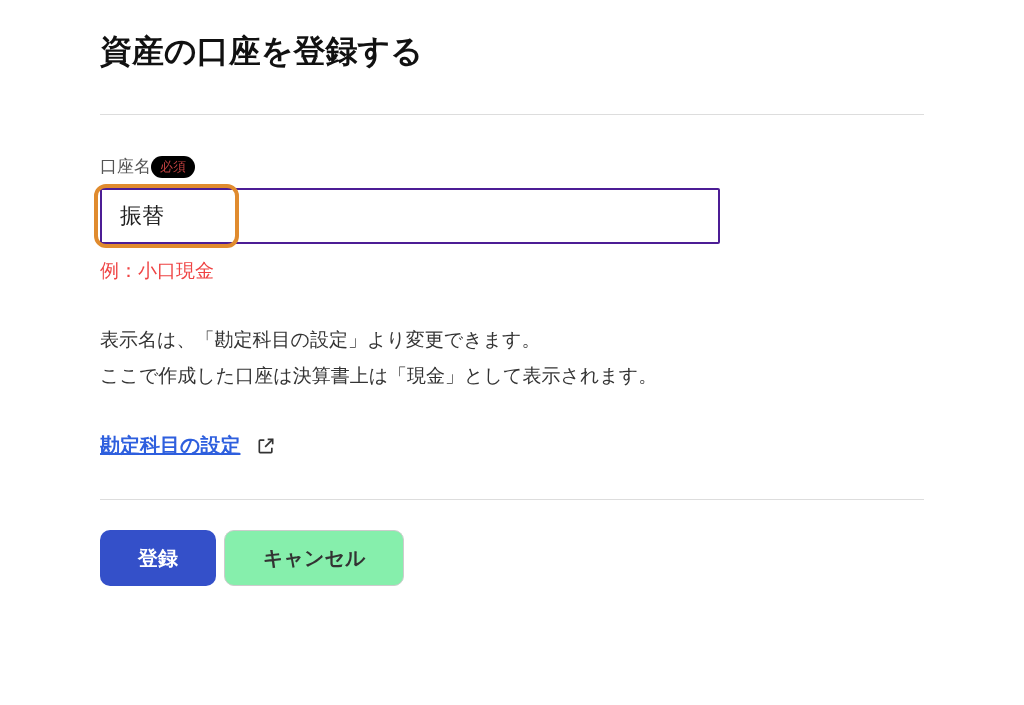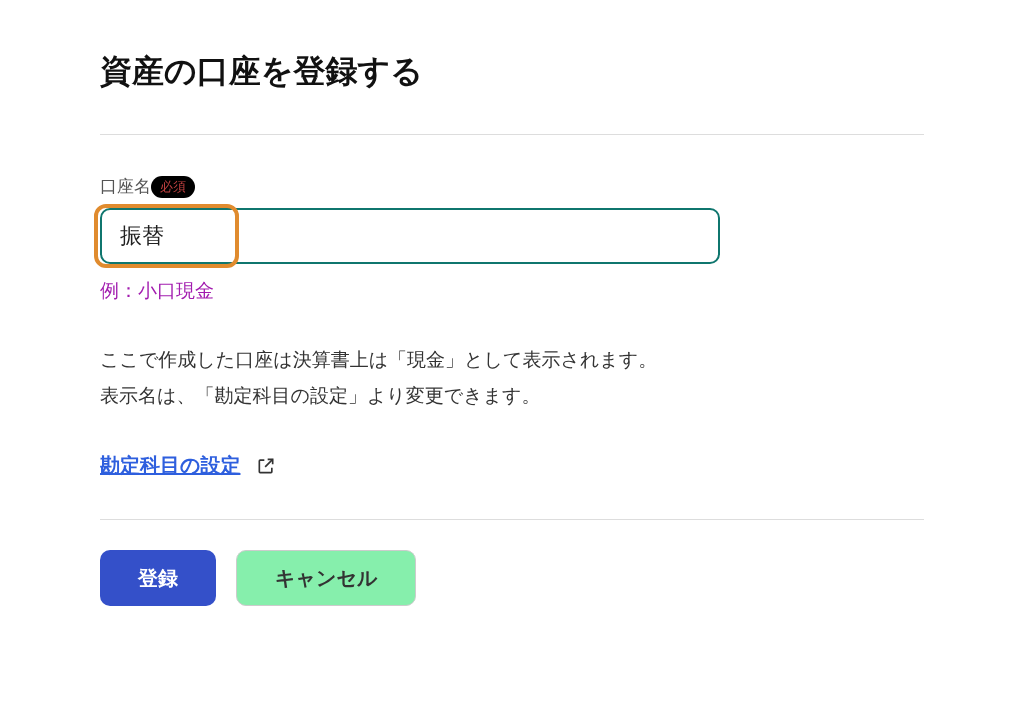--- a/index.html
+++ b/index.html
@@ -5,21 +5,21 @@
     * { box-sizing: border-box; margin: 0; padding: 0; }
     body {
       font-family: -apple-system, BlinkMacSystemFont, "Hiragino Sans", "Hiragino Kaku Gothic ProN", Meiryo, sans-serif;
       background: #fff;
       color: #222;
       width: 1024px;
       height: 705px;
       padding: 0;
     }
     .container {
-      padding: 50px 100px 40px 100px;
+      padding: 30px 100px 40px 100px;
     }
     .page-title {
       font-size: 32px;
       font-weight: 700;
       color: #111;
       margin-bottom: 40px;
     }
     .divider {
       border: none;
       border-top: 1px solid #ddd;
@@ -48,38 +48,38 @@
     }
     .input-wrapper {
       position: relative;
       width: 620px;
     }
     .text-input {
       width: 100%;
       height: 56px;
       font-size: 22px;
       padding: 0 18px;
-      border: 2px solid #0f766e;
-      border-radius: 10px;
+      border: 2px solid #4c1d95;
+      border-radius: 2px;
       outline: none;
       color: #222;
     }
     .highlight-box {
       position: absolute;
       top: -4px;
       left: -6px;
       width: 145px;
       height: 64px;
       border: 4px solid #e08b2e;
       border-radius: 12px;
       pointer-events: none;
     }
     .example-text {
       font-size: 19px;
-      color: #a21caf;
+      color: #ef4444;
       margin-top: 14px;
     }
     .description {
       font-size: 19px;
       color: #333;
       line-height: 1.9;
       margin-top: 38px;
     }
     .link-row {
       margin-top: 38px;
@@ -99,21 +99,21 @@
       height: 20px;
       display: inline-block;
     }
     .divider-bottom {
       border: none;
       border-top: 1px solid #ddd;
       margin: 40px 0 30px 0;
     }
     .button-row {
       display: flex;
-      gap: 20px;
+      gap: 8px;
     }
     .btn {
       height: 56px;
       padding: 0 38px;
       font-size: 20px;
       font-weight: 600;
       border-radius: 10px;
       cursor: pointer;
       border: none;
     }
@@ -140,22 +140,22 @@
       <span class="badge-required">必須</span>
     </div>
     <div class="input-wrapper">
       <input type="text" class="text-input" value="振替" style="">
       <div class="highlight-box"></div>
     </div>
     <div class="example-text">例：小口現金</div>
   </div>
 
   <div class="description">
+    <div>表示名は、「勘定科目の設定」より変更できます。</div>
     <div>ここで作成した口座は決算書上は「現金」として表示されます。</div>
-    <div>表示名は、「勘定科目の設定」より変更できます。</div>
   </div>
 
   <div class="link-row">
     <a class="settings-link">勘定科目の設定</a>
     <span class="external-icon">
       <svg viewBox="0 0 24 24" width="20" height="20" fill="none" stroke="#333" stroke-width="2">
         <path d="M14 4h6v6"></path>
         <path d="M20 4l-9 9"></path>
         <path d="M19 14v5a1 1 0 0 1-1 1H5a1 1 0 0 1-1-1V6a1 1 0 0 1 1-1h5"></path>
       </svg>

